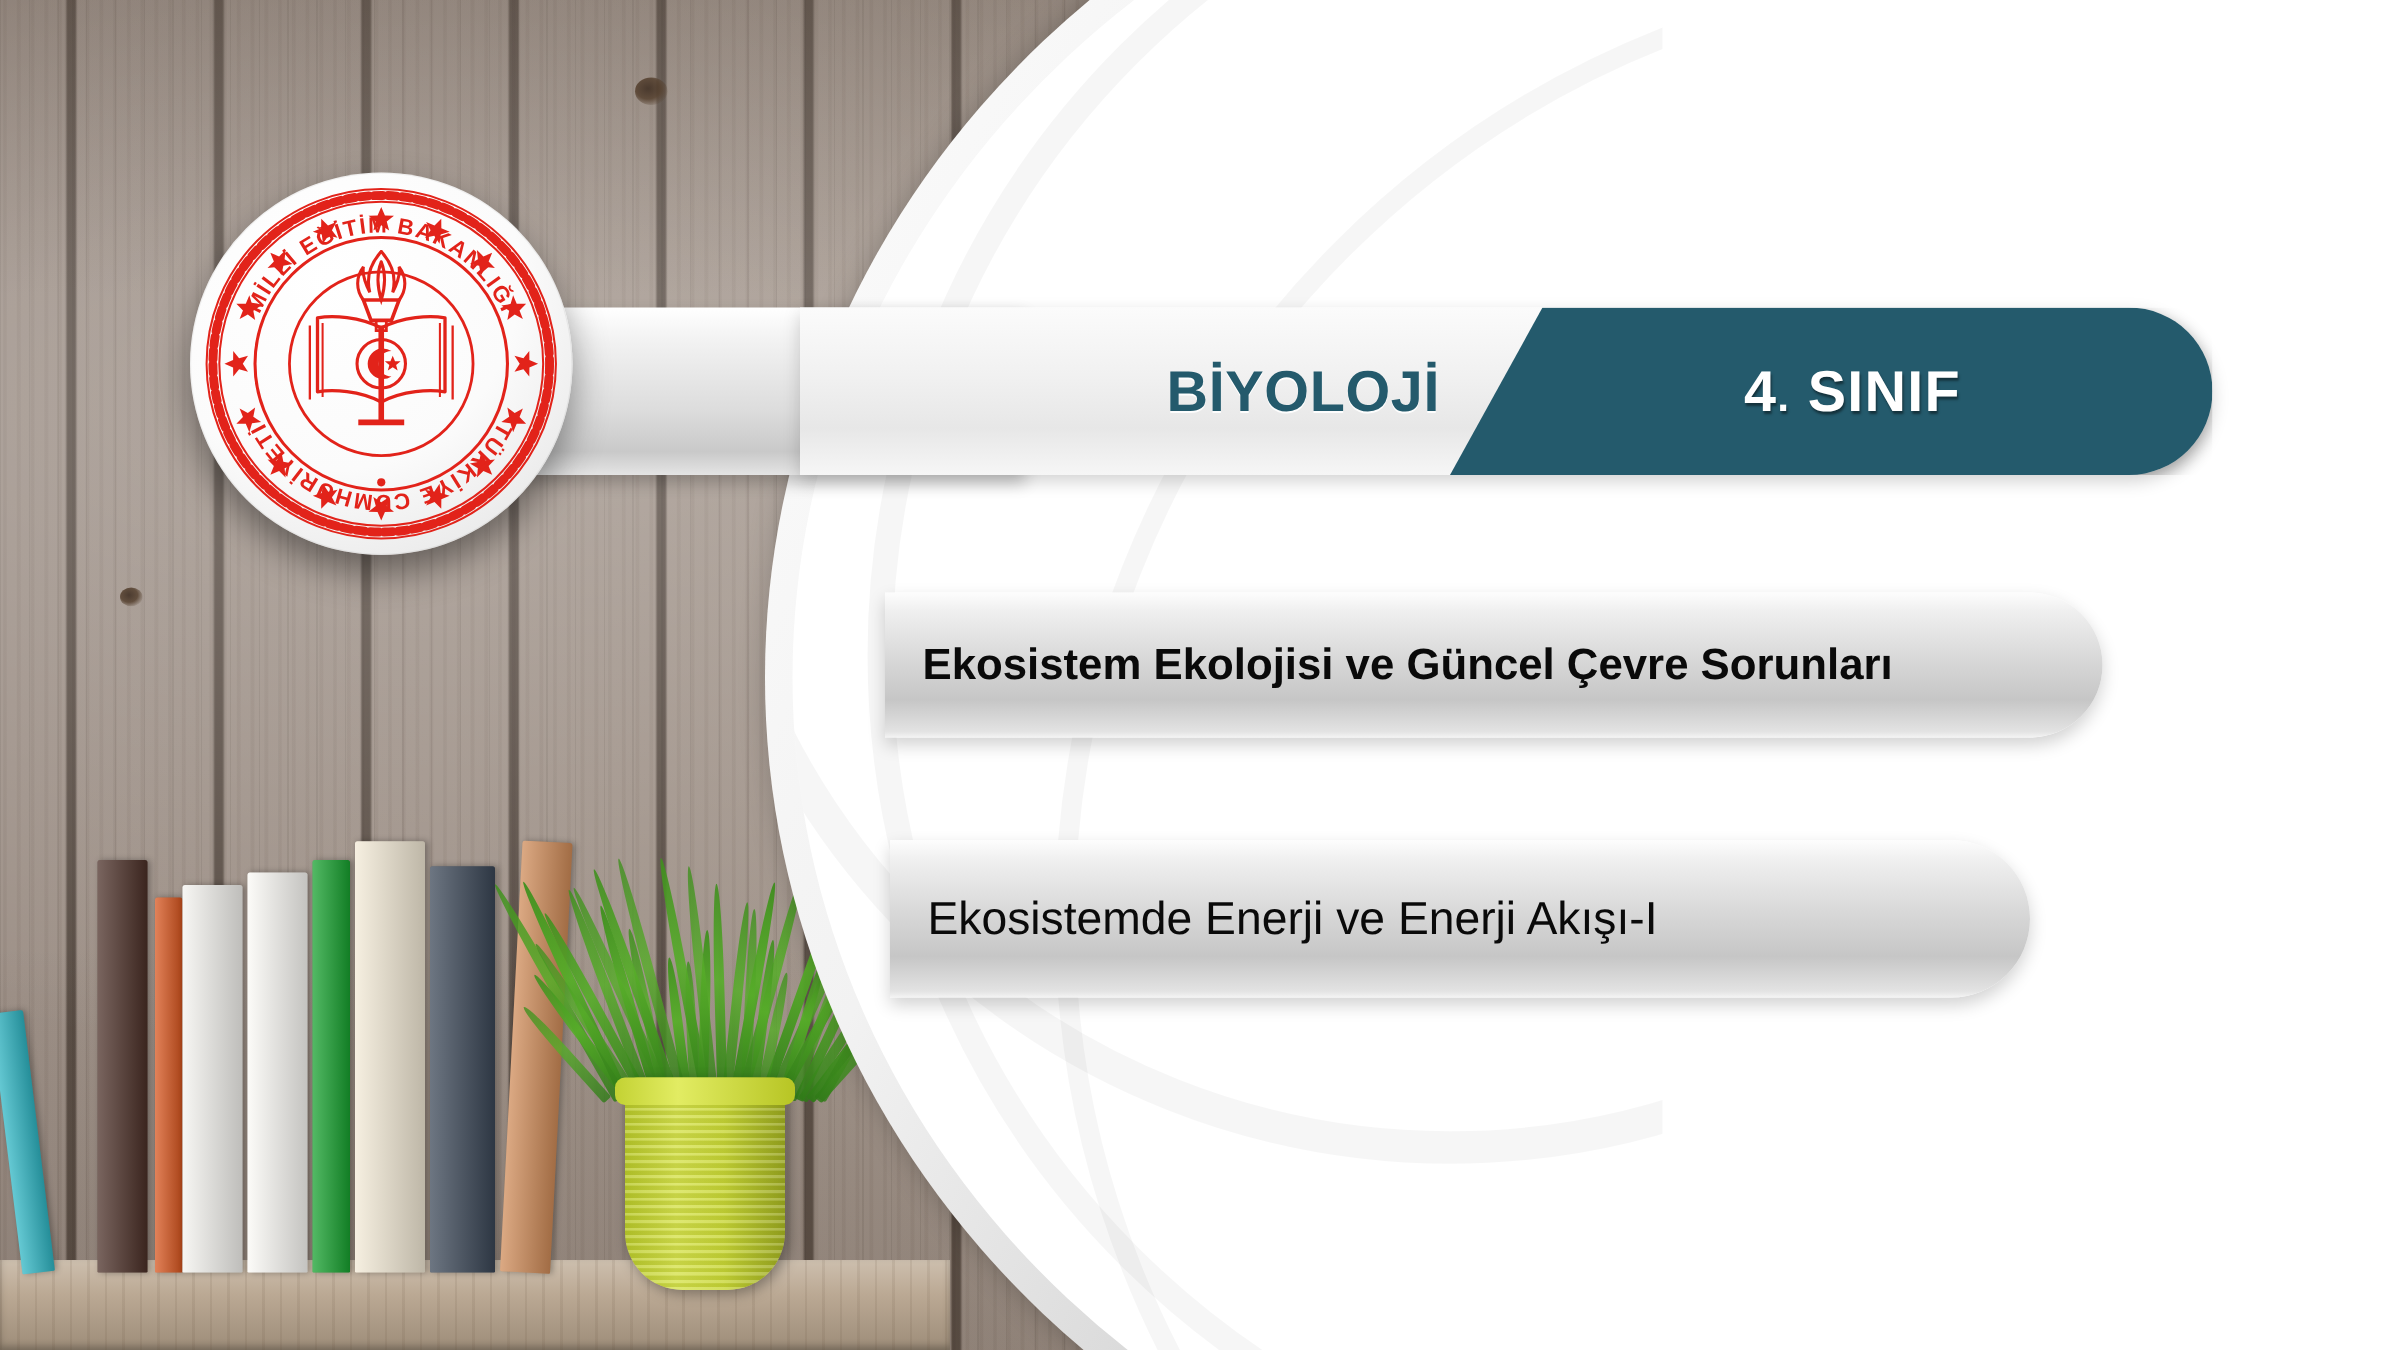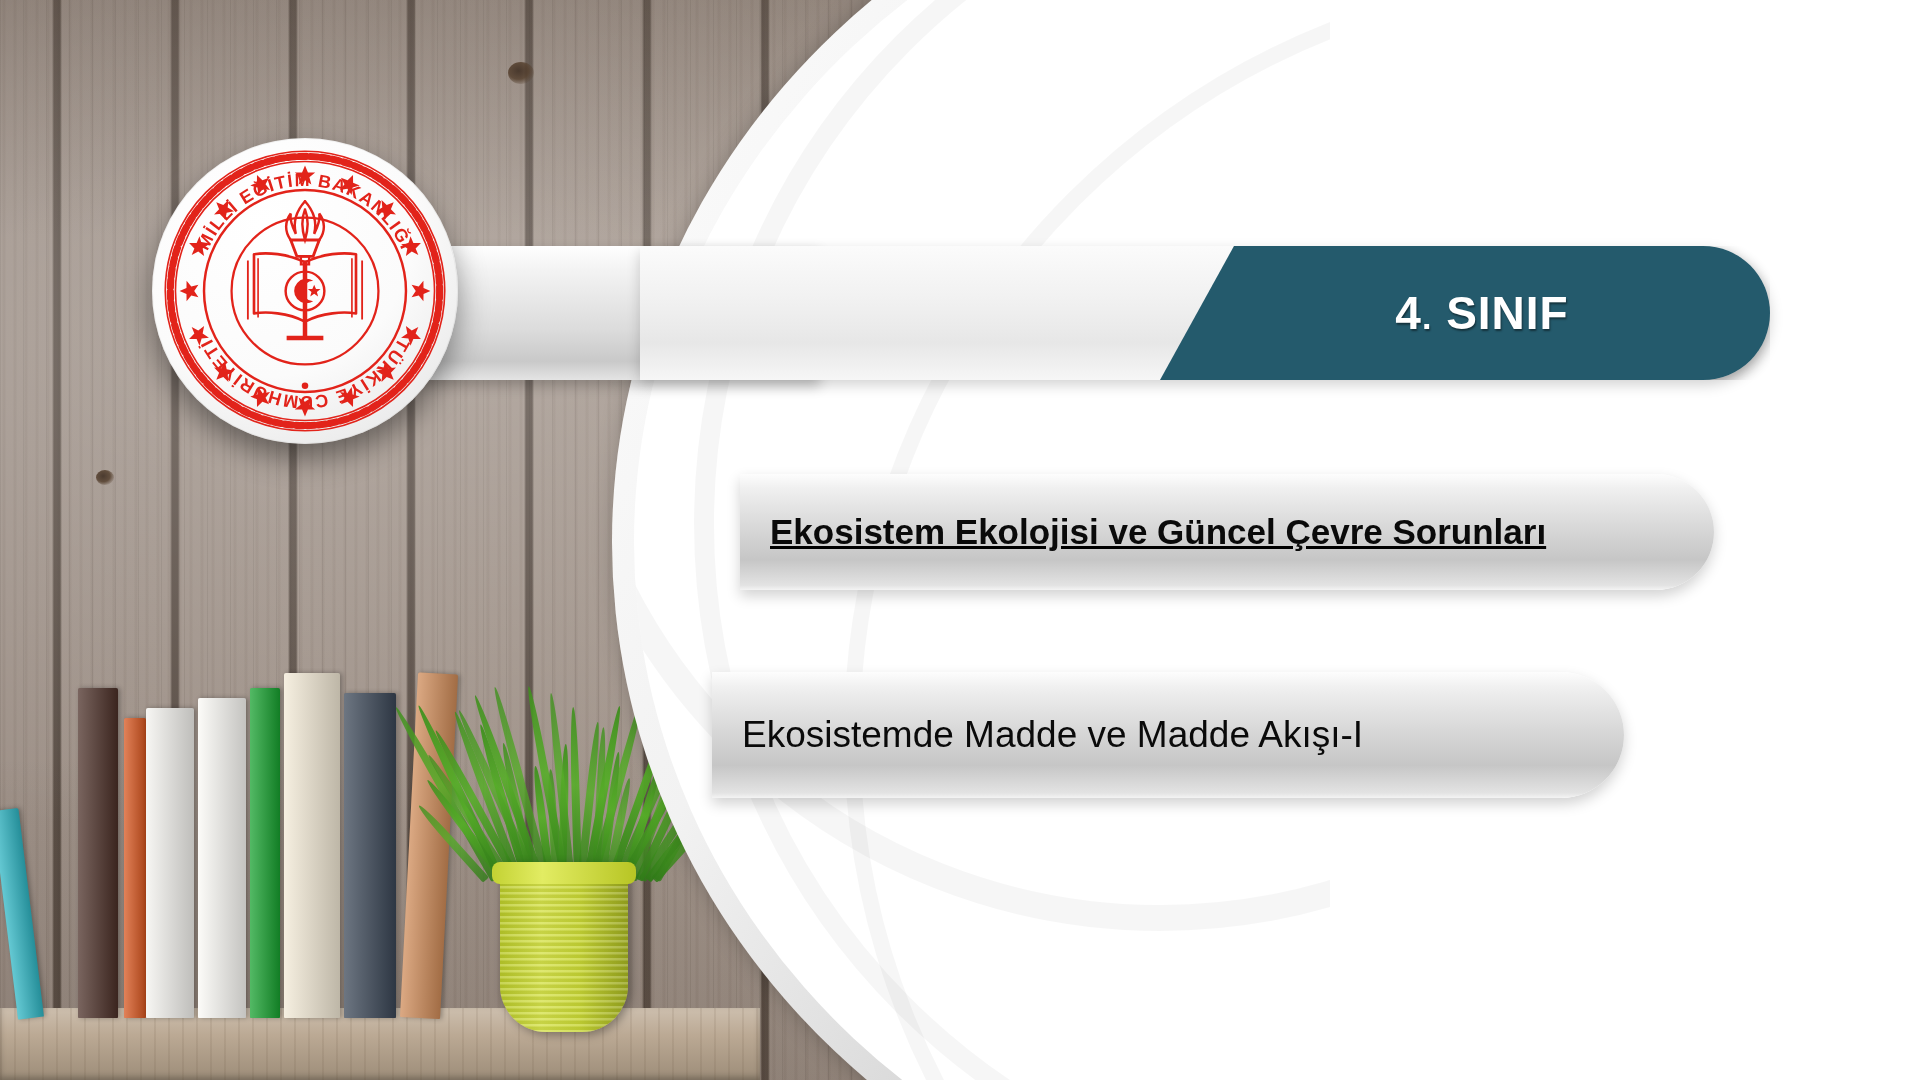--- a/index.html
+++ b/index.html
@@ -159,23 +159,22 @@
   .grade-text .dot{font-size:34px;}
 
   
   .bar{
     position:absolute;
     background:linear-gradient(180deg,#fdfdfd 0%,#f0f0f0 12%,#d8d8d8 46%,#c6c6c6 74%,#e3e3e3 96%,#f4f4f4 100%);
     box-shadow:0 6px 14px rgba(0,0,0,.18);
     display:flex;align-items:center;
   }
   .bar-1{
-    left:740px;top:474px;width:974px;height:116px;
+    left:708px;top:474px;width:974px;height:116px;
     border-radius:0 58px 58px 0;
-    text-decoration:underline;
   }
   .bar-2{
     left:712px;top:672px;width:912px;height:126px;
     border-radius:0 63px 63px 0;
   }
   .bar-label{
     padding-left:30px;color:#0a0a0a;white-space:nowrap;
   }
   .bar-1 .bar-label{font-size:35px;font-weight:bold;}
   .bar-2 .bar-label{font-size:37px;font-weight:normal;}
@@ -263,31 +262,32 @@
       <div class="band" style="left: -90px; top: -141px; width: 1180px; height: 1180px; border-width: 26px;"></div>
       <div class="band" style="left: 60px; top: -6px; width: 1340px; height: 1340px; border-width: 20px;"></div>
       <div class="band" style="left: 210px; top: 129px; width: 1500px; height: 1500px; border-width: 16px;"></div>
     </div>
   <div class="white-fill-right"></div>
 
   <div class="connector"></div>
 
   <div class="title-row">
     <div class="title-plate"></div>
+    <div class="subject">BİYOLOJİ</div>
     <div class="grade">
       <div class="grade-text"><span>4</span><span class="dot">.</span>&nbsp;<span>SINIF</span></div>
     </div>
   </div>
 
   <div class="bar bar-1">
     <span class="bar-label">Ekosistem Ekolojisi ve Güncel Çevre Sorunları</span>
   </div>
 
   <div class="bar bar-2">
-    <span class="bar-label">Ekosistemde Madde ve Madde Akışı-I</span>
+    <span class="bar-label">Ekosistemde Enerji ve Enerji Akışı-I</span>
   </div>
 
   <div class="emblem">
     <svg viewBox="0 0 300 300">
       <defs>
         <path id="arcTop" d="M 150,150 m -103,0 a 103,103 0 0 1 206,0" fill="none"></path>
         <path id="arcBot" d="M 150,150 m 103,0 a 103,103 0 0 1 -206,0" fill="none"></path>
         <g id="star5">
           <polygon points="0,-10 2.9,-3.2 10,-3.1 4.3,1.5 6.2,8.5 0,4.4 -6.2,8.5 -4.3,1.5 -10,-3.1 -2.9,-3.2"></polygon>
         </g>

